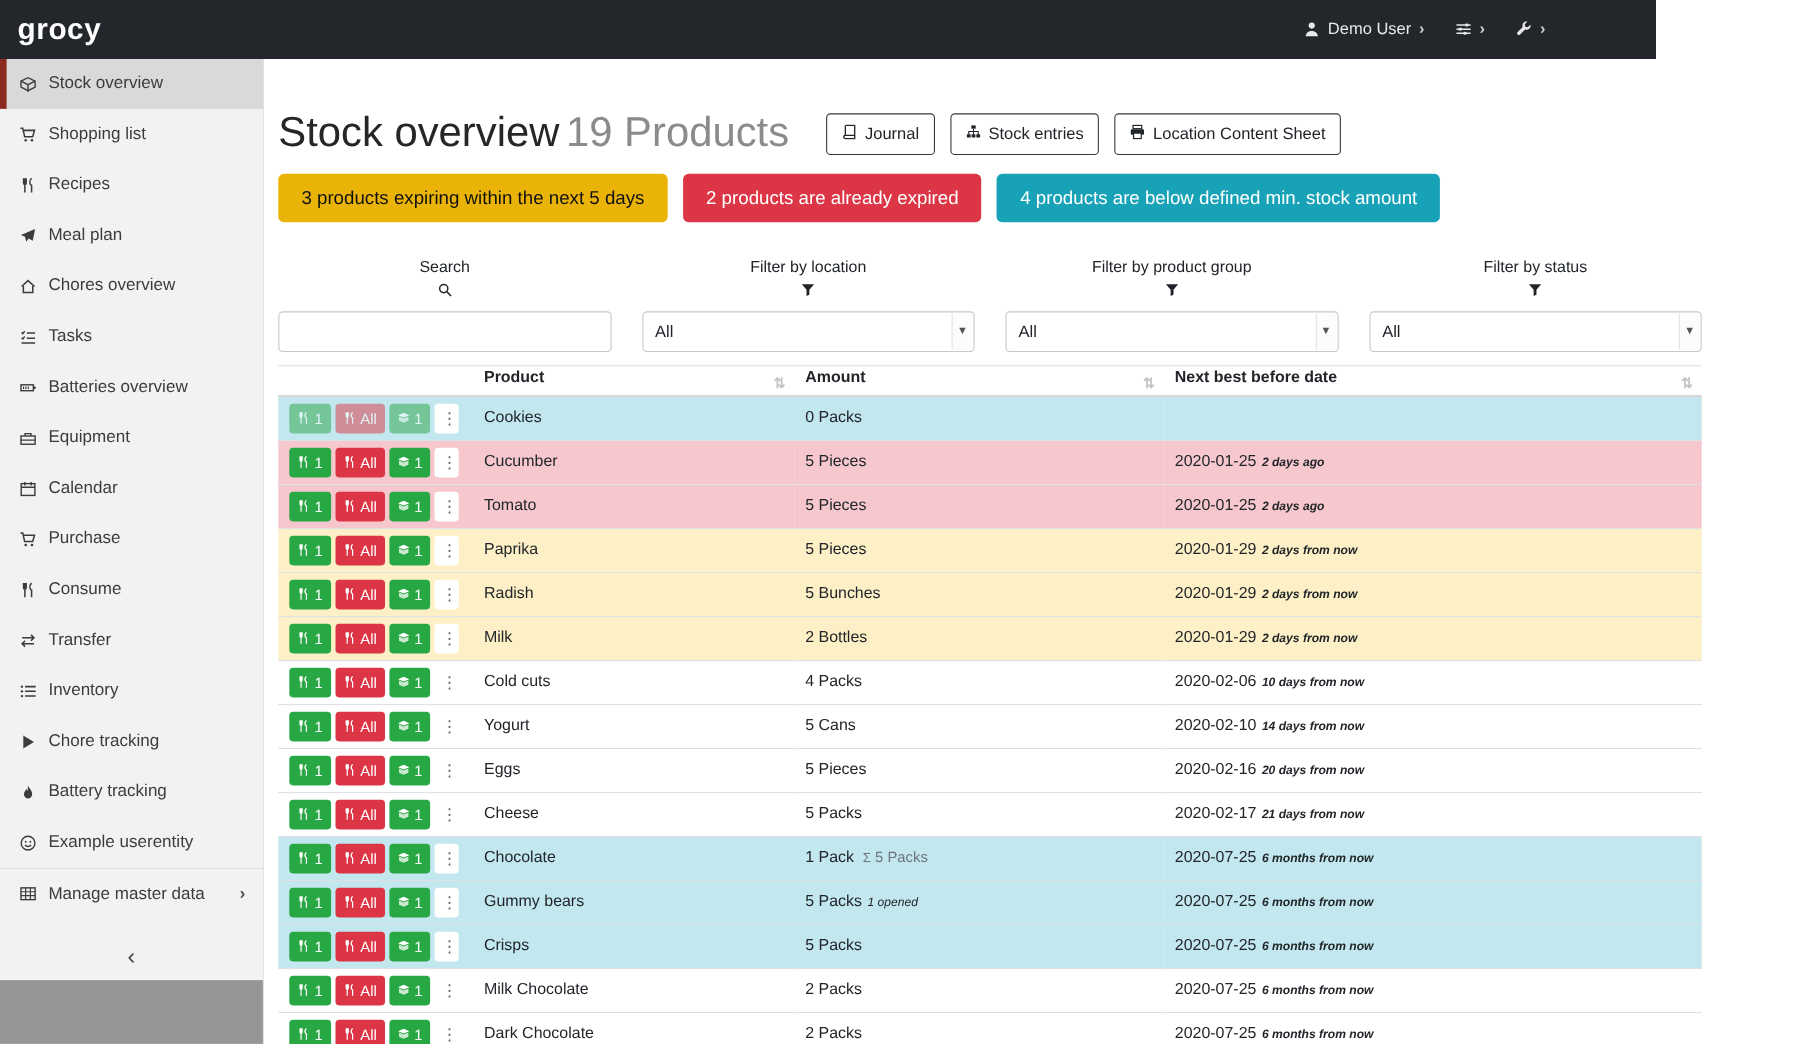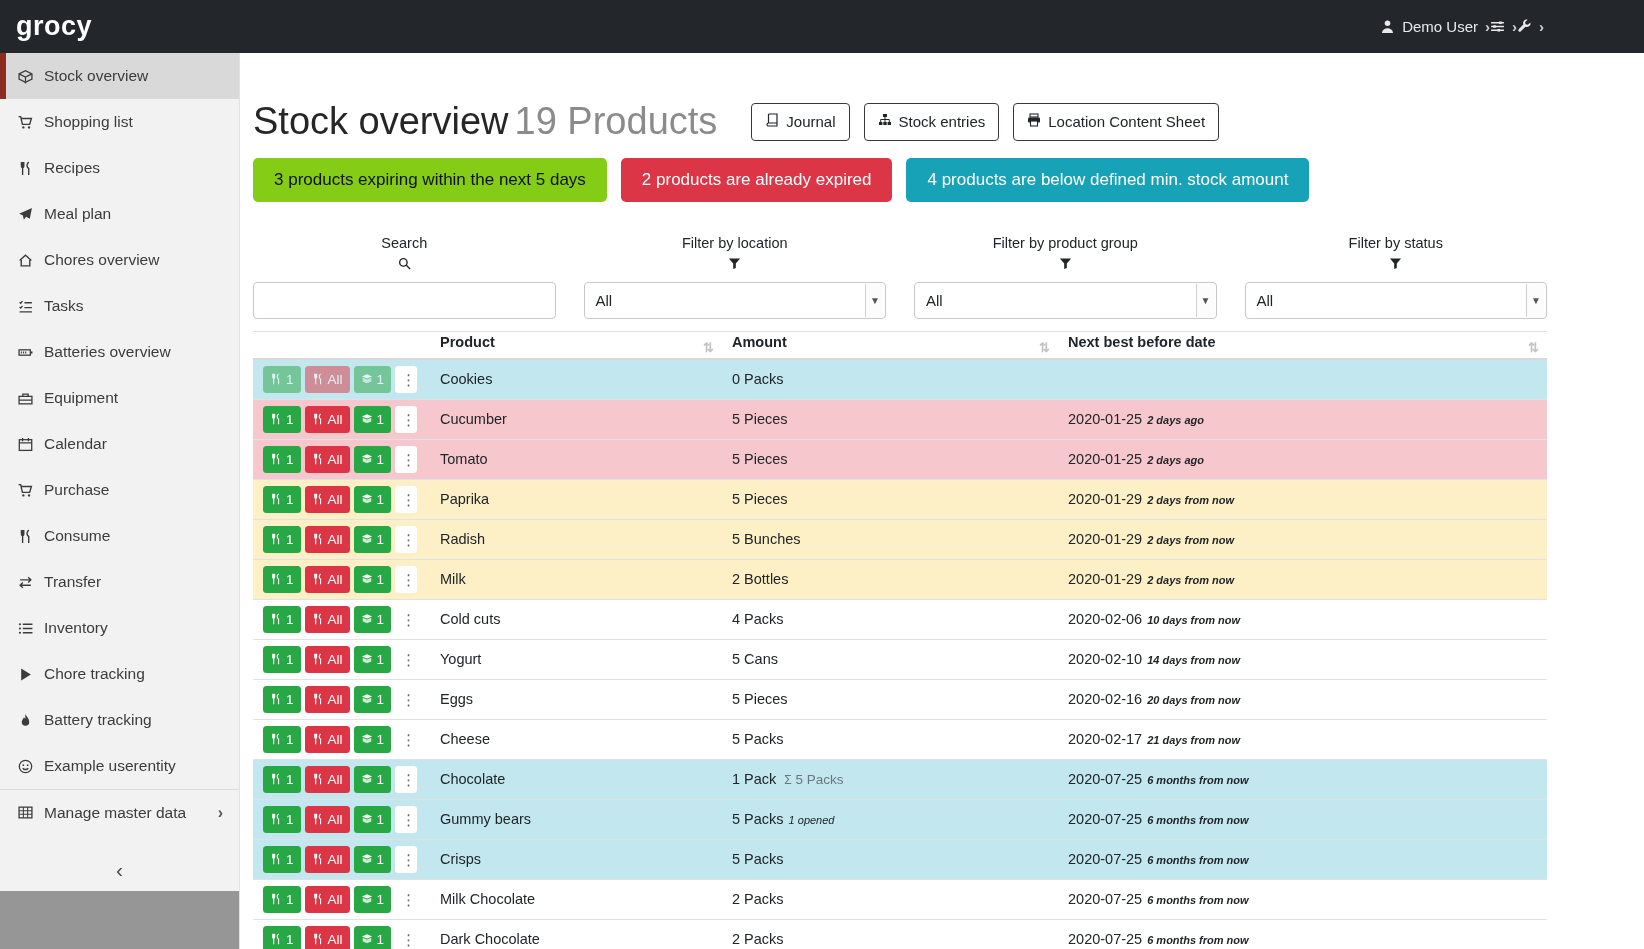--- a/index.html
+++ b/index.html
@@ -1,23 +1,23 @@
 <!DOCTYPE html>
 <html><head>
 <meta charset="utf-8">
 <style>
   * { box-sizing: border-box; }
   html,body{ margin:0; padding:0; width:1644px; height:949px; overflow:hidden;
     background:#fff; font-family:"Liberation Sans", sans-serif; color:#212529; }
 
   
-  .topbar{ position:fixed; top:0; left:0; width:1644px; height:53px; background:#23272b;
+  .topbar{ position:fixed; top:0; left:0; width:1505px; height:53px; background:#23272b;
     display:flex; align-items:center; justify-content:space-between; padding:0 100px 0 16px; z-index:5; }
   .logo{ color:#fff; font-size:27px; font-weight:700; letter-spacing:.5px; cursor:pointer; }
-  .top-right{ display:flex; }
+  .top-right{ display:flex; gap:28px; }
   .top-group{ display:flex; align-items:center; gap:7px; color:#e9e9e9; font-size:15px; cursor:pointer; }
   .ticon svg{ width:15px; height:15px; display:block; }
   .chev{ color:#cfcfcf; font-weight:700; font-size:15px; }
 
   
   .sidebar{ position:fixed; top:53px; left:0; width:240px; height:896px; background:#f2f2f2;
     display:flex; flex-direction:column; border-right:1px solid #e2e2e2; }
   .sb-item{ display:flex; align-items:center; height:46px; padding:0 10px 0 15px; color:#3c3c3c;
     font-size:15.5px; cursor:pointer; flex:0 0 auto; }
   .sb-item.active{ background:#d9d9d9; border-left:6px solid #8c2b20; padding-left:9px; }
@@ -326,21 +326,21 @@
               <rect x="3" y="1" width="8" height="3" fill="none" stroke="currentColor" stroke-width="1.1"></rect>
               <rect x="1" y="4.5" width="12" height="5" rx="1" fill="currentColor"></rect>
               <rect x="3.5" y="8" width="7" height="5" fill="#fff" stroke="currentColor" stroke-width="1.1"></rect>
             </svg></span>
     <span>Location Content Sheet</span>
   </button>
       </div>
   </div>
 
   <div class="alerts" id="alerts">
-  <div class="alert" style="background:#84cc16;color:#111111">
+  <div class="alert" style="background:#eab308;color:#111111">
     <span>3 products expiring within the next 5 days</span>
   </div>
   <div class="alert" style="background:#dc3545;color:#ffffff">
     <span>2 products are already expired</span>
   </div>
   <div class="alert" style="background:#18a2b8;color:#ffffff">
     <span>4 products are below defined min. stock amount</span>
   </div>
     </div>
 

